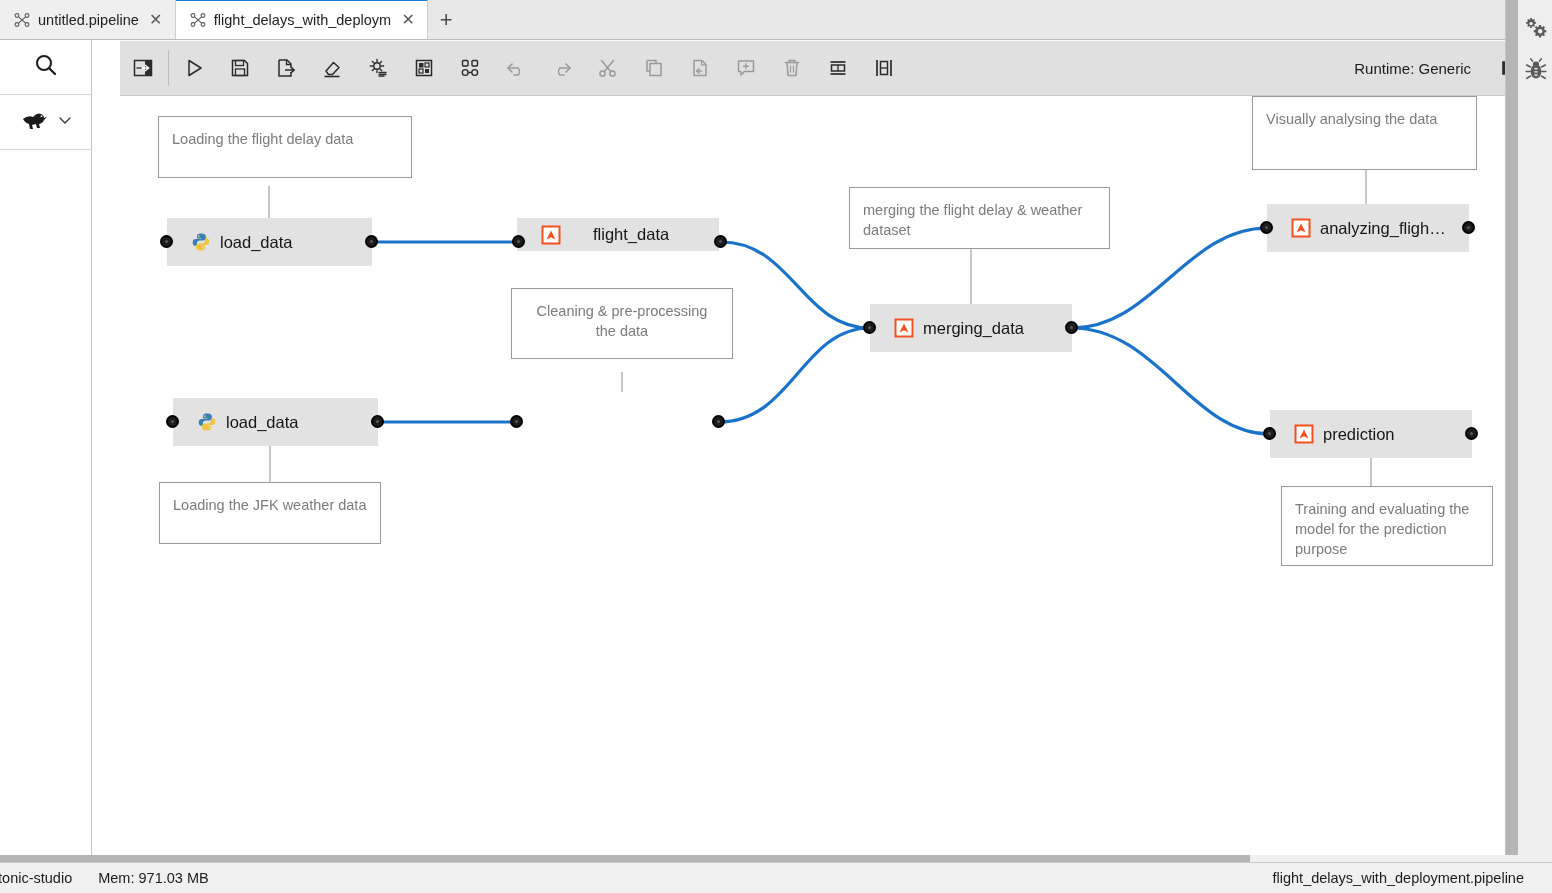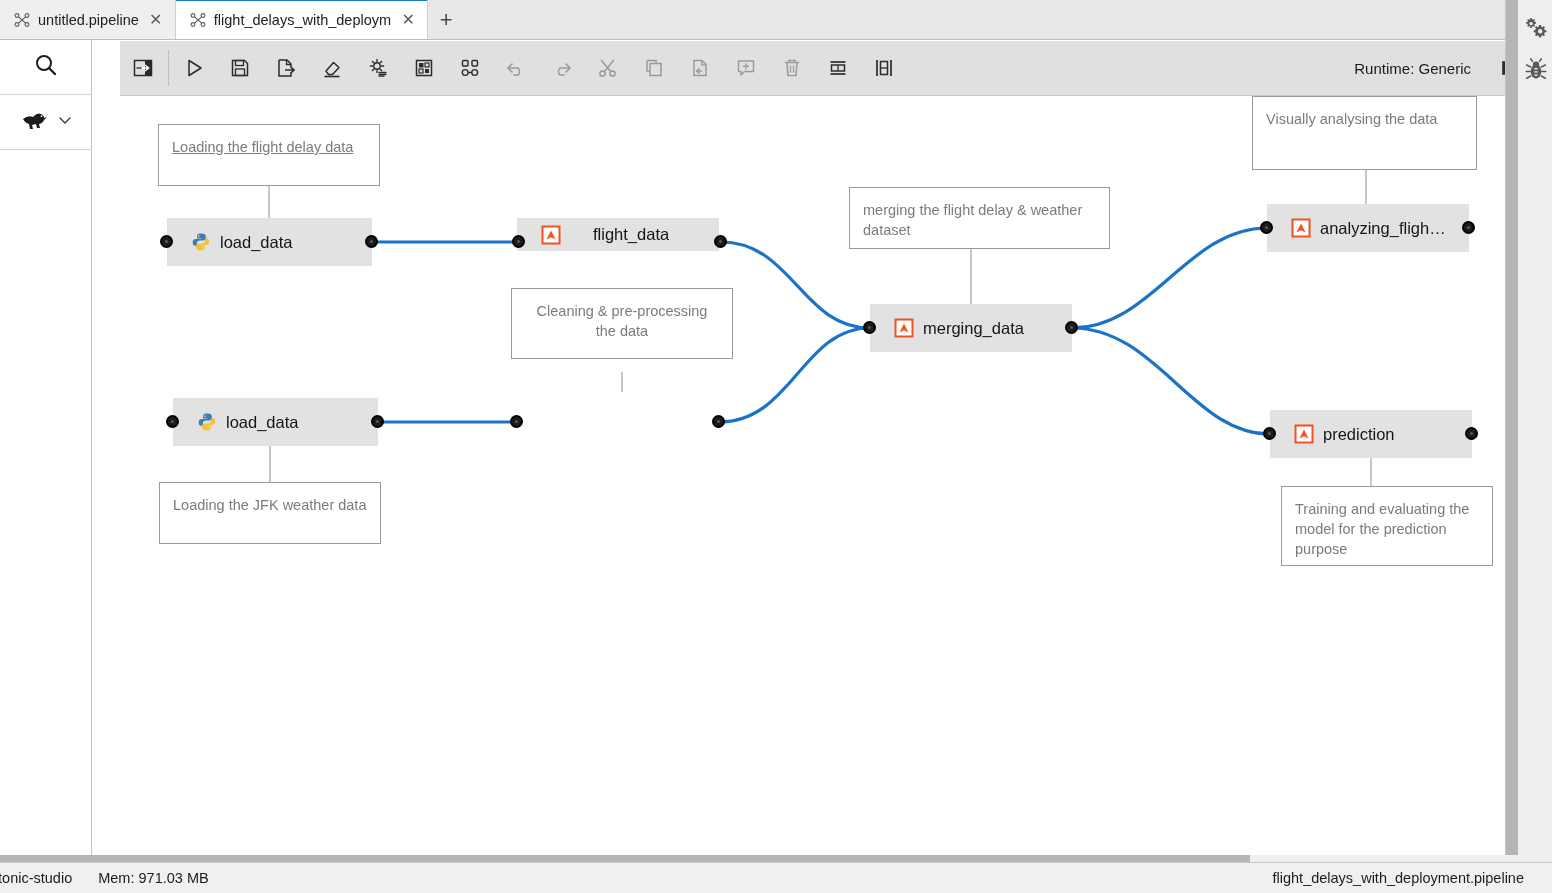--- a/index.html
+++ b/index.html
@@ -383,21 +383,21 @@
       <line x1="280" y1="146" x2="427" y2="146" stroke="#1a73c8" stroke-width="3.2"></line>
       <line x1="286" y1="326" x2="425" y2="326" stroke="#1a73c8" stroke-width="3.2"></line>
 
       <path d="M629 146 C 700 146, 710 232, 778 232" fill="none" stroke="#1a73c8" stroke-width="3.2"></path>
       <path d="M627 326 C 700 326, 710 232, 778 232" fill="none" stroke="#1a73c8" stroke-width="3.2"></path>
 
       <path d="M980 232 C 1060 232, 1095 132, 1175 132" fill="none" stroke="#1a73c8" stroke-width="3.2"></path>
       <path d="M980 232 C 1065 232, 1100 338, 1178 338" fill="none" stroke="#1a73c8" stroke-width="3.2"></path>
     </svg>
 
-    <div class="comment" style="left:66px;  top:28px;  width:222px; height:62px;text-decoration:underline;">Loading the flight delay data</div>
+    <div class="comment" style="left:66px;  top:20px;  width:254px; height:62px;">Loading the flight delay data</div>
     <div class="comment" style="left:419px; top:192px; width:222px; height:71px;text-align:center;">Cleaning &amp; pre-processing the  data</div>
     <div class="comment" style="left:67px;  top:386px; width:222px; height:62px;">Loading the  JFK weather data</div>
     <div class="comment" style="left:757px; top:91px;  width:261px; height:62px;">merging the  flight delay &amp; weather dataset</div>
     <div class="comment" style="left:1160px;top:0px;   width:225px; height:74px;">Visually analysing the data</div>
     <div class="comment" style="left:1177px;top:390px; width:212px; height:80px;margin-left:12px;">Training and evaluating the model for the prediction purpose</div>
 
     <div class="node" style="left:75px; top:122px; width:205px; height:48px;">
       <span class="node-ico">
         <svg width="20" height="20" viewBox="0 0 20 20">
           <path d="M9.9 1.5 C6.6 1.5 6 3 6 4.4 V6.4 H10.1 V7.1 H4.6 C3 7.1 1.7 8.1 1.7 10.4 C1.7 12.5 2.8 13.8 4.4 13.8 H5.9 V11.6 C5.9 9.9 7.3 8.6 9 8.6 H12.4 C13.8 8.6 14.9 7.5 14.9 6.1 V4.4 C14.9 3 13.8 1.9 12.4 1.7 C11.6 1.6 10.7 1.5 9.9 1.5 Z M7.8 3.3 C8.3 3.3 8.6 3.7 8.6 4.1 C8.6 4.6 8.3 5 7.8 5 C7.4 5 7 4.6 7 4.1 C7 3.7 7.4 3.3 7.8 3.3 Z" fill="#3d7fb0"></path>

